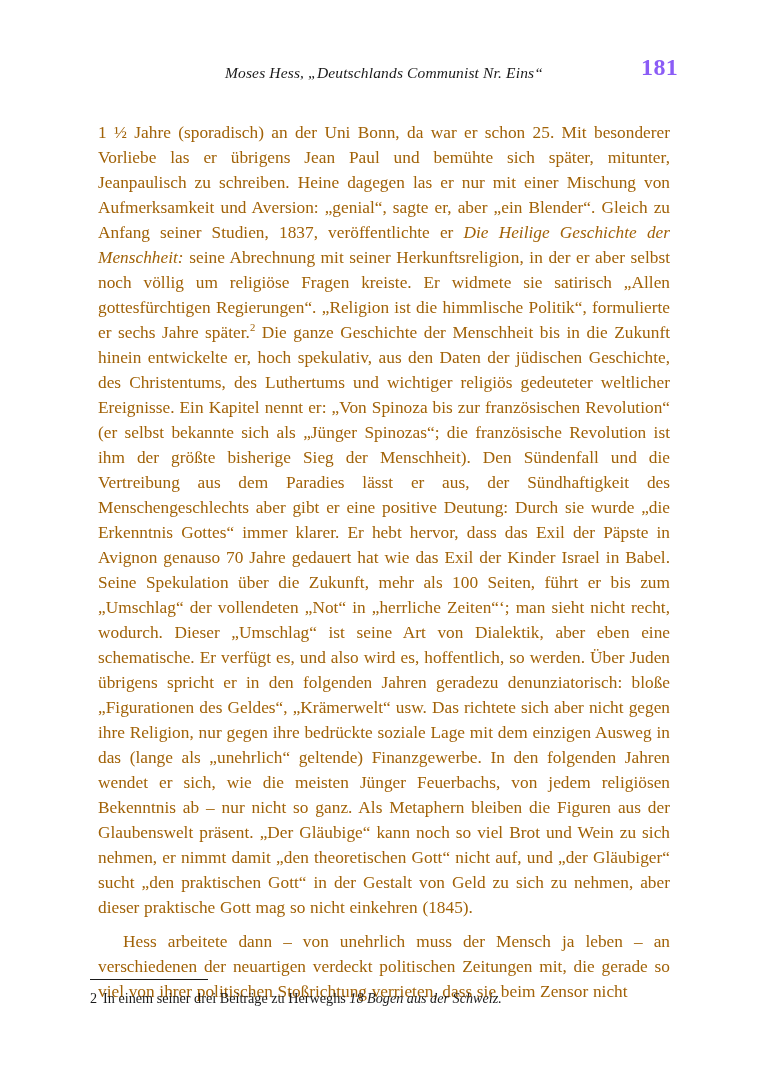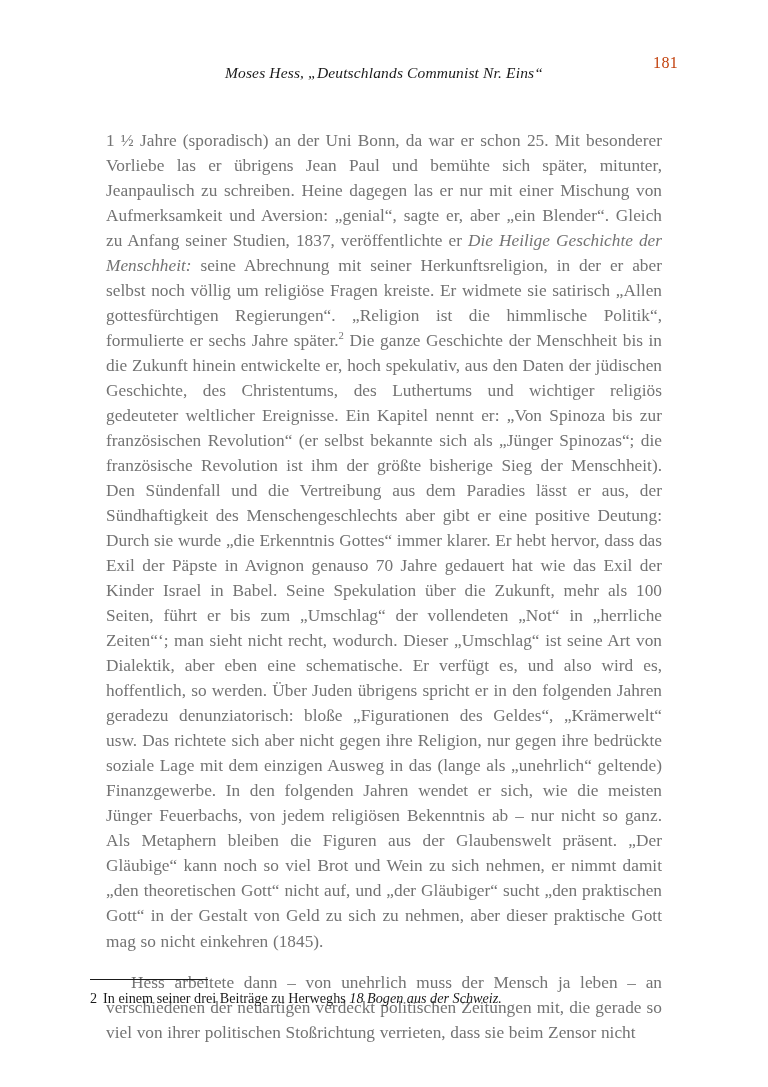--- a/index.html
+++ b/index.html
@@ -40,45 +40,46 @@
     font-style: italic;
     font-size: 15.5px;
     letter-spacing: 0.15px;
     color: #1a1a1a;
     white-space: nowrap;
   }
   .folio {
     position: absolute;
     right: 0;
     top: -6px;
-    font-size: 16px;
+    font-size: 24px;
     font-style: normal;
-    color: #c2410c;
+    color: #8b5cf6;
     letter-spacing: 0.3px;
+    font-weight: bold;
   }
 
   
   .text-column {
     position: absolute;
     left: 90px;
     top: 112px;
     width: 588px;
   }
 
   p.body-par {
-    margin: 16px;
+    margin: 8px;
     font-size: 17.3px;
     line-height: 25.02px;
     text-align: justify;
     text-justify: inter-word;
     hyphens: manual;
     -webkit-hyphens: manual;
     letter-spacing: 0.02px;
     word-spacing: 0.02em;
-    color: #737373;
+    color: #a16207;
   }
   p.body-par + p.body-par {
     text-indent: 1.45em;
   }
   p.body-par .it {
     font-style: italic;
   }
   sup.fn-ref {
     font-size: 0.62em;
     vertical-align: super;

